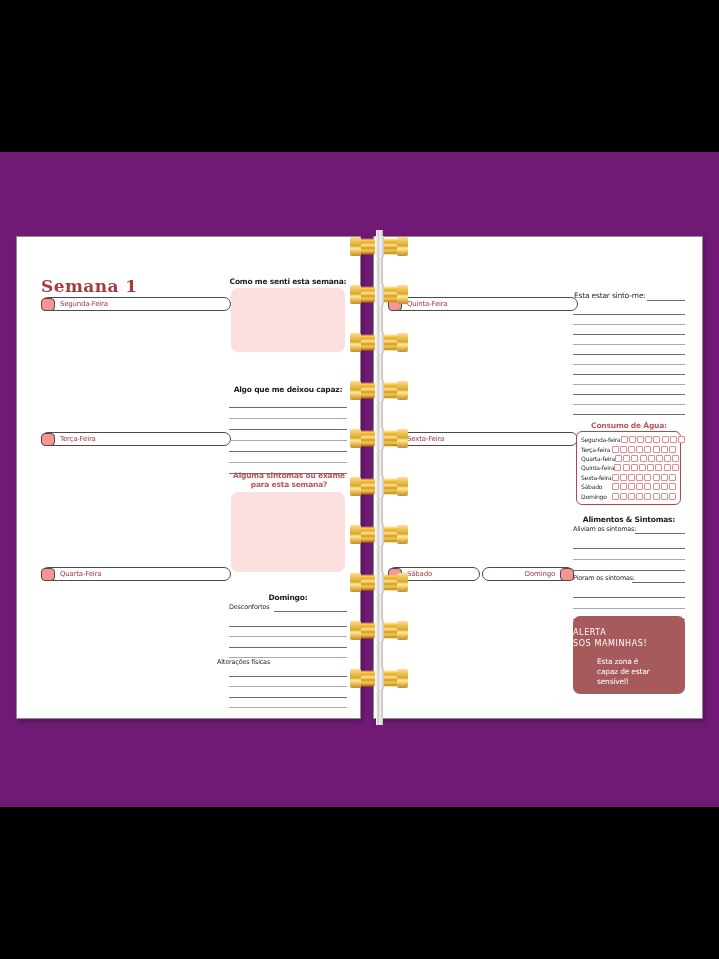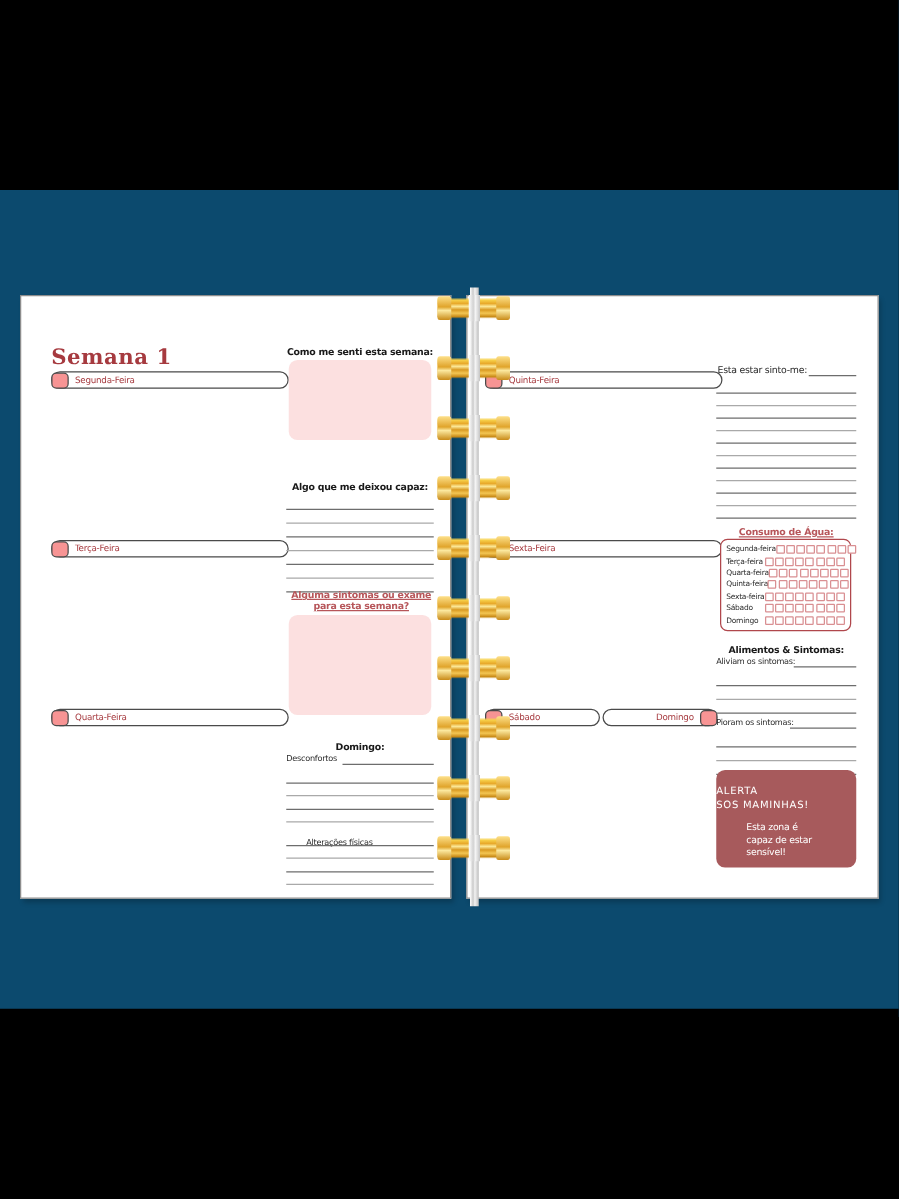--- a/index.html
+++ b/index.html
@@ -13,21 +13,21 @@
     position: relative;
   }
 
   
   #stage {
     position: absolute;
     left: 0;
     top: 152px;
     width: 719px;
     height: 655px;
-    background: #0c4a6e;
+    background: #701a75;
   }
 
   
   #spread {
     position: absolute;
     left: 16px;
     top: 84px;
     width: 687px;
     height: 483px;
   }
@@ -146,21 +146,21 @@
 
   
   .sec-head {
     position: absolute;
     font-size: 7.5px;
     font-weight: bold;
     color: #1a1a1a;
     text-align: center;
     white-space: nowrap;
   }
-  .sec-head.pinkish { color: #b7565a; font-weight: bold; text-decoration: underline; }
+  .sec-head.pinkish { color: #b7565a; font-weight: bold; }
 
   
   .pinkbox {
     position: absolute;
     background: #fce0e0;
     border-radius: 7px;
   }
 
   
   .rules { position: absolute; }
@@ -272,21 +272,21 @@
 
       <div class="inline-label hand" style="left:212px; top:366px;">Desconfortos</div>
       <div class="blank-rule" style="left:257px; top:374px; width:73px;"></div>
       <div class="rules" id="sym1-rules" style="left:212px; top:379px; width:118px;">
           <div class="rl" style="height: 10.5px;"></div>
           <div class="rl alt" style="height: 10.5px;"></div>
           <div class="rl" style="height: 10.5px;"></div>
           <div class="rl alt" style="height: 10.5px;"></div>
         </div>
 
-      <div class="inline-label hand" style="left:228px; top:421px;margin-top:12px;">Alterações físicas</div>
+      <div class="inline-label hand" style="left:200px; top:421px;">Alterações físicas</div>
       <div class="rules" id="sym2-rules" style="left:212px; top:429px; width:118px;">
           <div class="rl" style="height: 10.5px;"></div>
           <div class="rl alt" style="height: 10.5px;"></div>
           <div class="rl" style="height: 10.5px;"></div>
           <div class="rl alt" style="height: 10.5px;"></div>
         </div>
 
     </div>
 
     <div class="page" id="page-right">

